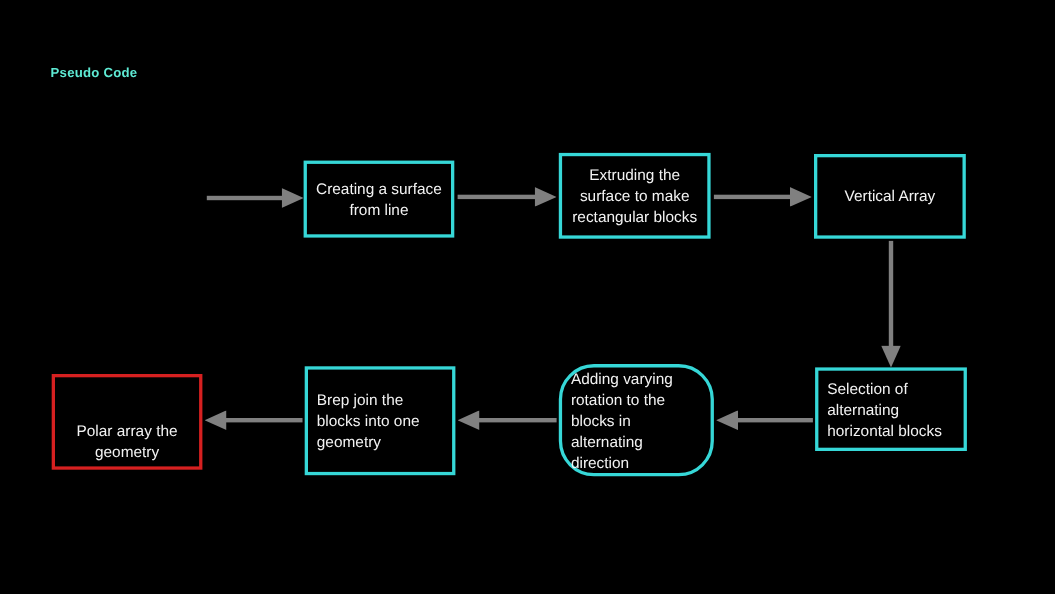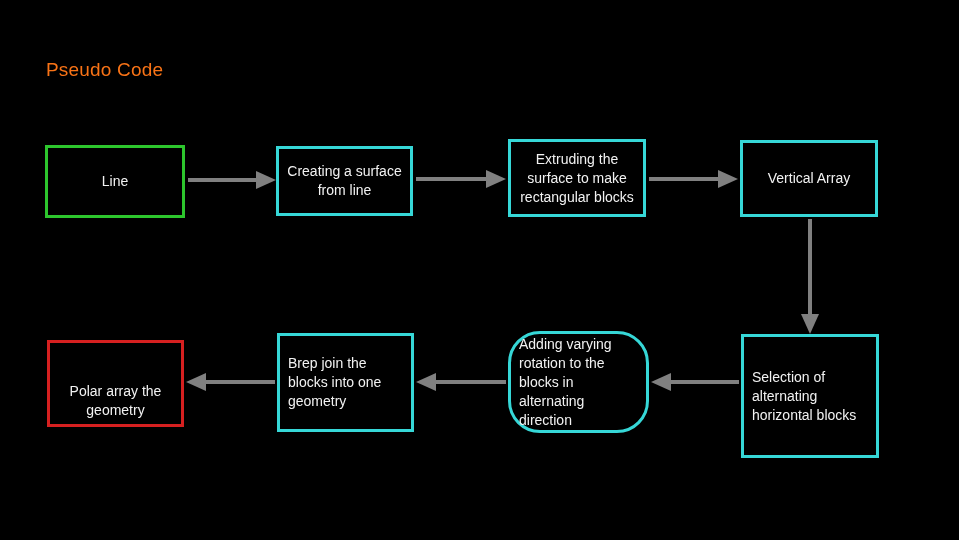--- a/index.html
+++ b/index.html
@@ -6,60 +6,57 @@
   body{
     width:959px;height:540px;
     background:#000;
     position:relative;
     overflow:hidden;
     font-family:"Liberation Sans", sans-serif;
   }
   .canvas{position:absolute;inset:0;}
   .title{
     position:absolute;left:46px;top:59px;
-    color:#f97316;font-size:19px;font-weight:normal;
+    color:#5eead4;font-size:12px;font-weight:bold;
     letter-spacing:0.2px;
   }
   .box{
     position:absolute;
     border:3px solid #36d7d7;
     color:#f2f2f2;
     font-size:14px;line-height:19px;
     display:flex;align-items:center;
     box-sizing:border-box;
     padding:4px 8px;
     background:#000;
   }
   .box.center{justify-content:center;text-align:center;}
   .box.left{justify-content:flex-start;text-align:left;}
   .b1{left:45px;top:145px;width:140px;height:73px;}
   .b2{left:276px;top:146px;width:137px;height:70px;}
   .b3{left:508px;top:139px;width:138px;height:78px;}
   .b4{left:740px;top:140px;width:138px;height:77px;}
-  .b5{left:741px;top:334px;width:138px;height:124px;}
+  .b5{left:741px;top:334px;width:138px;height:76px;}
   .b6{left:508px;top:331px;width:141px;height:102px;border-radius:32px;}
   .b7{left:277px;top:333px;width:137px;height:99px;}
   .b8{left:47px;top:340px;width:137px;height:87px;}
   .label{display:block;width:100%;}
   .shaft{position:absolute;background:#808080;}
   .head{position:absolute;background:#808080;}
   .head.right{clip-path:polygon(0 0,100% 50%,0 100%);width:20px;height:18px;}
   .head.left{clip-path:polygon(100% 0,0 50%,100% 100%);width:20px;height:18px;}
   .head.down{clip-path:polygon(0 0,100% 0,50% 100%);width:18px;height:20px;}
 </style>
 </head>
 <body>
 
 <div class="canvas">
 
   <div class="title">Pseudo Code</div>
 
-  <div class="box b1 center" style="border-color: rgb(45, 198, 45);">
-    <span class="label">Line</span>
-  </div>
   <div class="box b3 center" style="border-color: rgb(54, 215, 215);">
     <span class="label">Extruding the surface to make rectangular blocks</span>
   </div>
   <div class="box b2 center" style="border-color: rgb(54, 215, 215);">
     <span class="label">Creating a surface from line</span>
   </div>
   <div class="box b4 center" style="border-color: rgb(54, 215, 215);">
     <span class="label">Vertical Array</span>
   </div>
 

